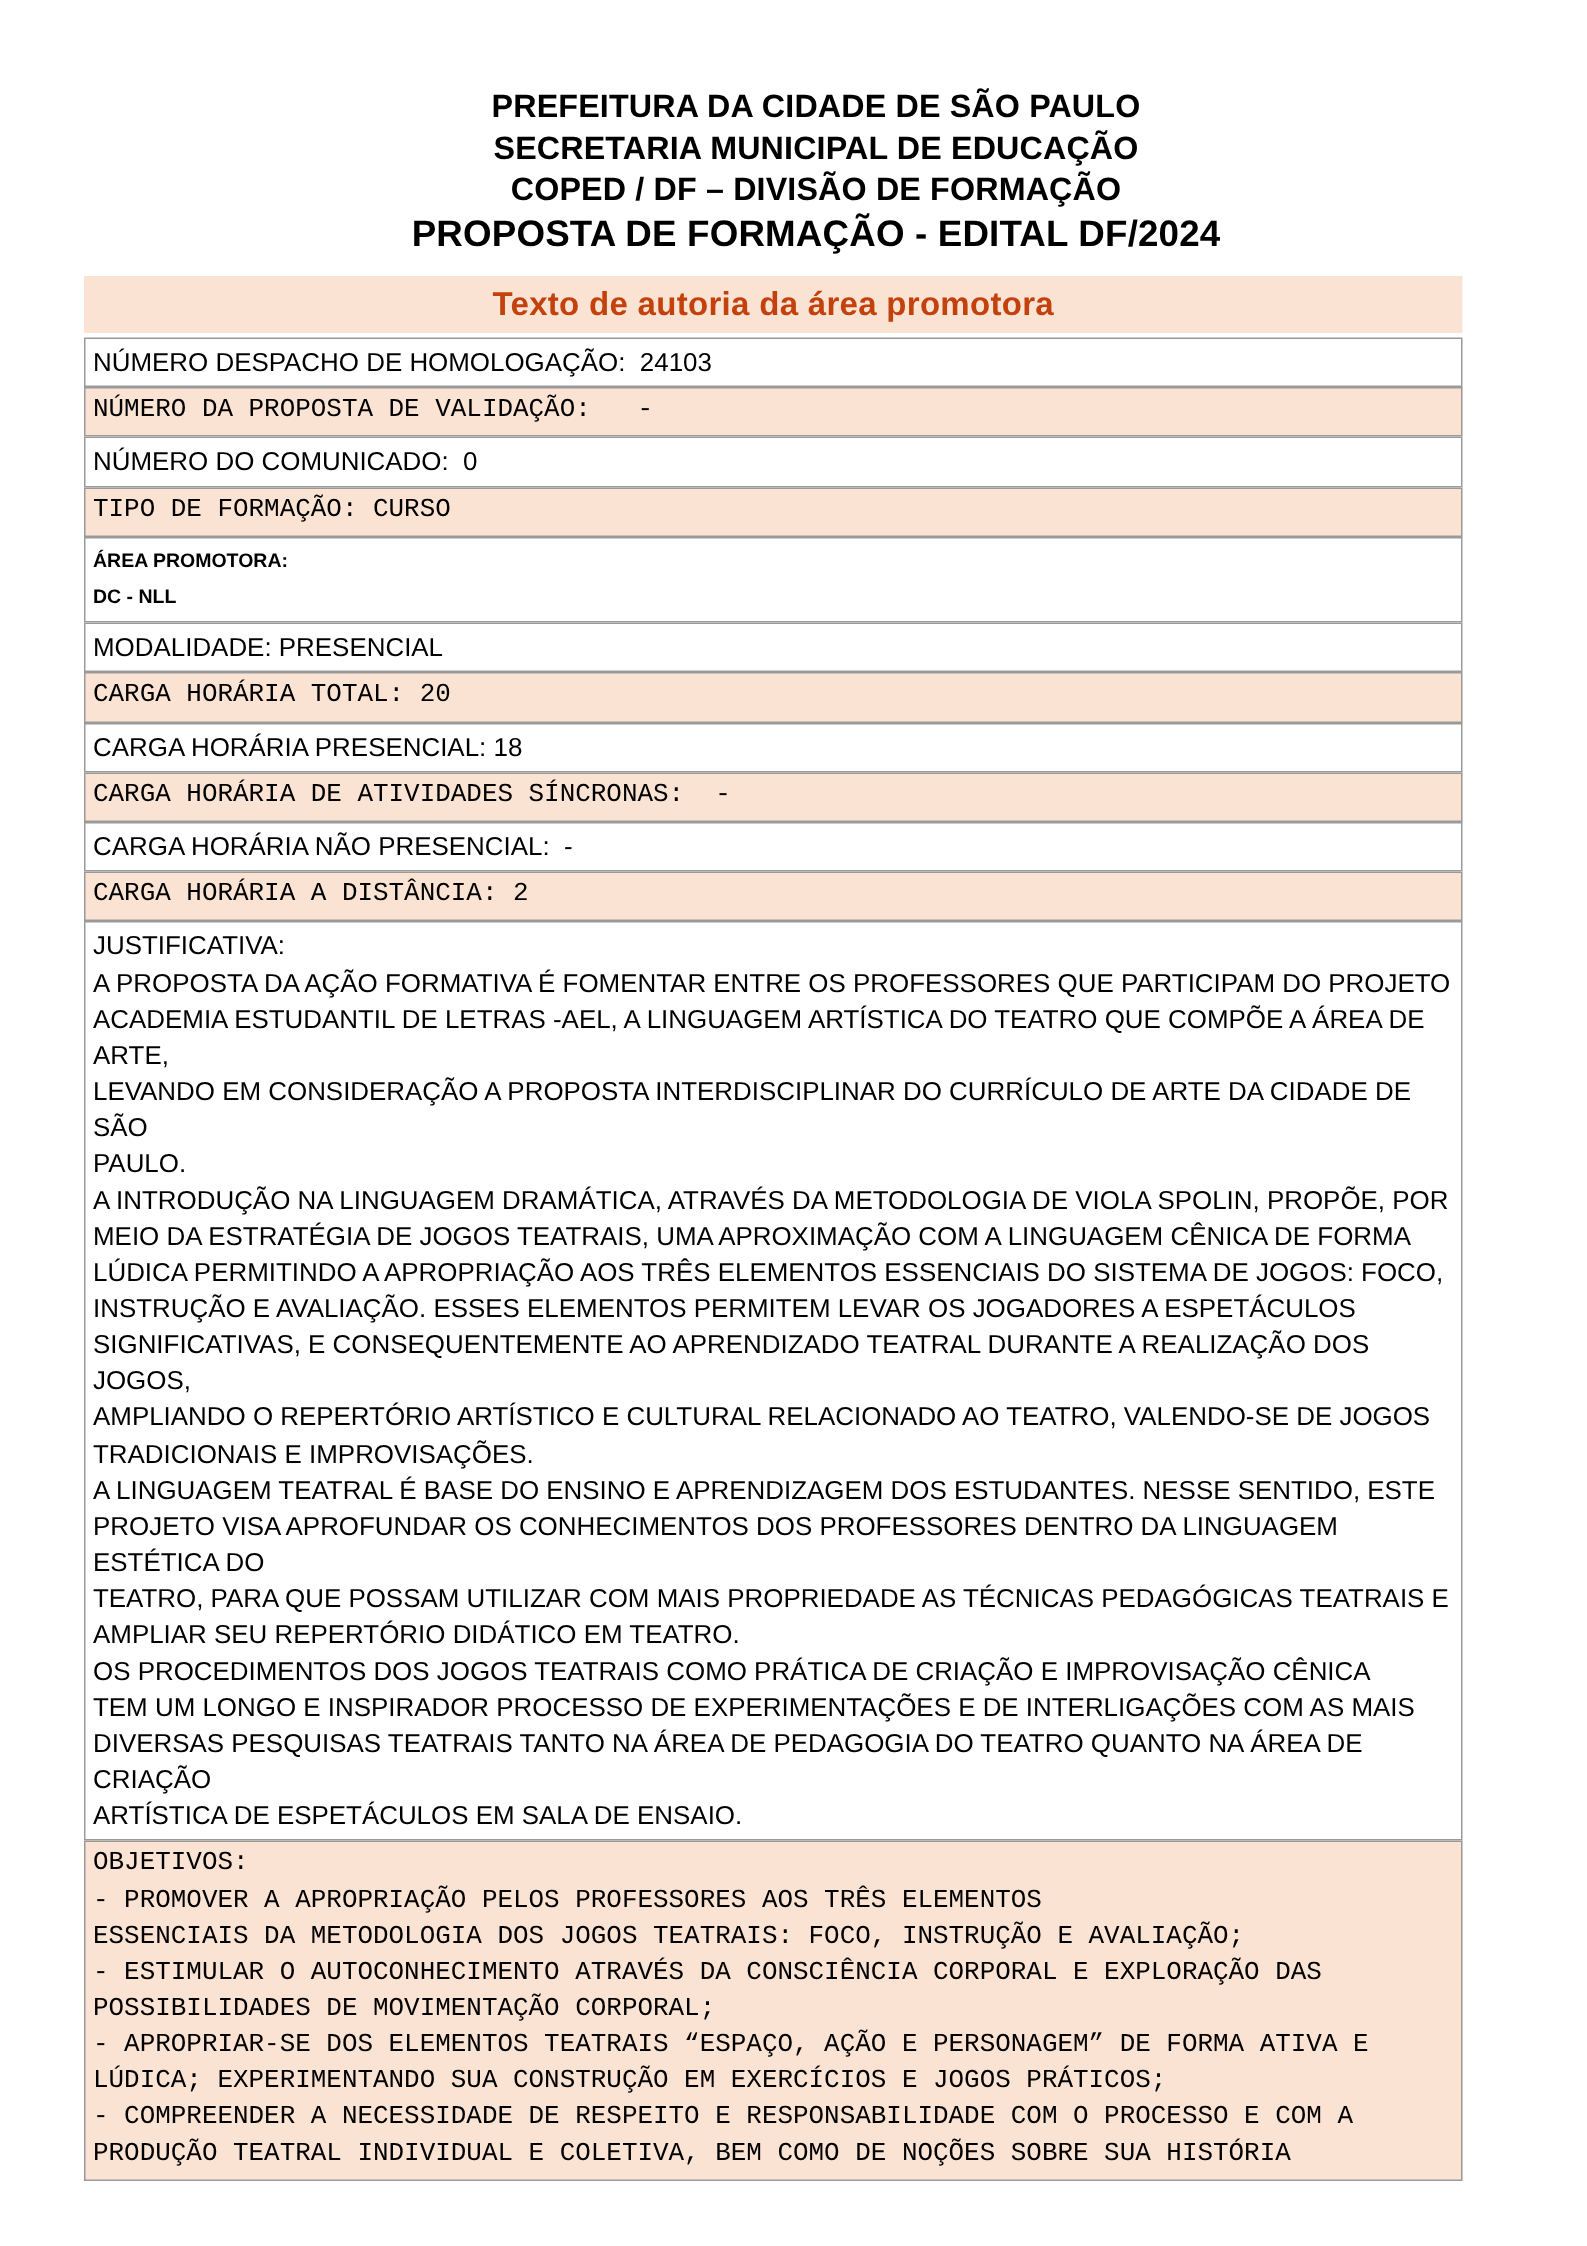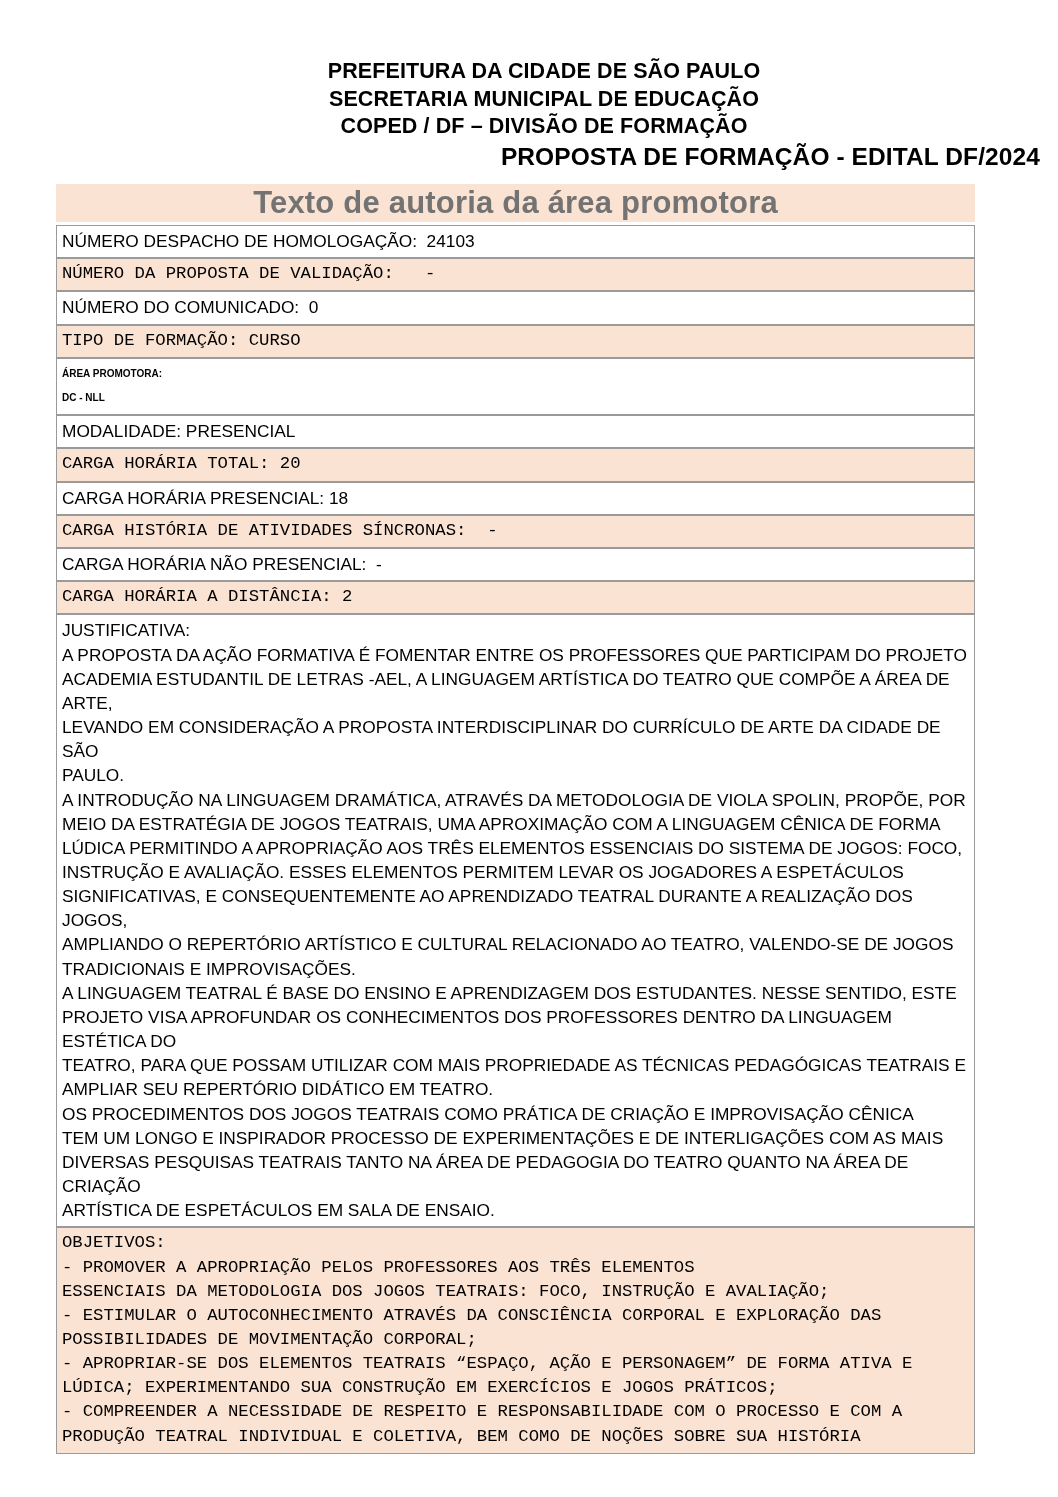--- a/index.html
+++ b/index.html
@@ -35,40 +35,39 @@
     font-weight: bold;
     font-size: 21.5px;
     line-height: 27.5px;
     letter-spacing: 0.1px;
     white-space: nowrap;
     padding-left: 48px;
   }
   .doc-header .hline.big {
     font-size: 24.5px;
     line-height: 31px;
-    text-align: right;
   }
 
   
   .banner {
     position: absolute;
     left: 56px;
     top: 184px;
     width: 919px;
     height: 38px;
     background: #FBE3D4;
     display: flex;
     align-items: center;
     justify-content: center;
     box-sizing: border-box;
   }
   .banner-text {
-    color: #737373;
+    color: #c2410c;
     font-weight: bold;
-    font-size: 31px;
+    font-size: 22px;
     line-height: 30px;
     letter-spacing: 0.2px;
   }
 
   
   .doc-table {
     position: absolute;
     left: 56px;
     top: 225px;
     width: 919px;
@@ -83,21 +82,21 @@
     vertical-align: top;
     background: #ffffff;
     box-sizing: border-box;
   }
   .doc-table tr.shaded td {
     background: #FBE3D4;
     font-family: Liberation Mono, monospace;
   }
   .doc-table tr.bold td {
     font-weight: bold;
-    font-size: 10px;
+    font-size: 13px;
   }
   .cell-line {
     display: block;
     white-space: pre-wrap;
   }
   .block-cell {
     padding-top: 4px;
     padding-bottom: 5px;
   }
   .block-cell .cell-line {
@@ -161,21 +160,21 @@
             <span class="cell-line">CARGA HORÁRIA TOTAL: 20</span>
           </td>
         </tr>
         <tr class="short-row">
           <td>
             <span class="cell-line">CARGA HORÁRIA PRESENCIAL: 18</span>
           </td>
         </tr>
         <tr class="shaded short-row">
           <td>
-            <span class="cell-line">CARGA HISTÓRIA DE ATIVIDADES SÍNCRONAS:  -</span>
+            <span class="cell-line">CARGA HORÁRIA DE ATIVIDADES SÍNCRONAS:  -</span>
           </td>
         </tr>
         <tr class="short-row">
           <td>
             <span class="cell-line">CARGA HORÁRIA NÃO PRESENCIAL:  -</span>
           </td>
         </tr>
         <tr class="shaded short-row">
           <td>
             <span class="cell-line">CARGA HORÁRIA A DISTÂNCIA: 2</span>

